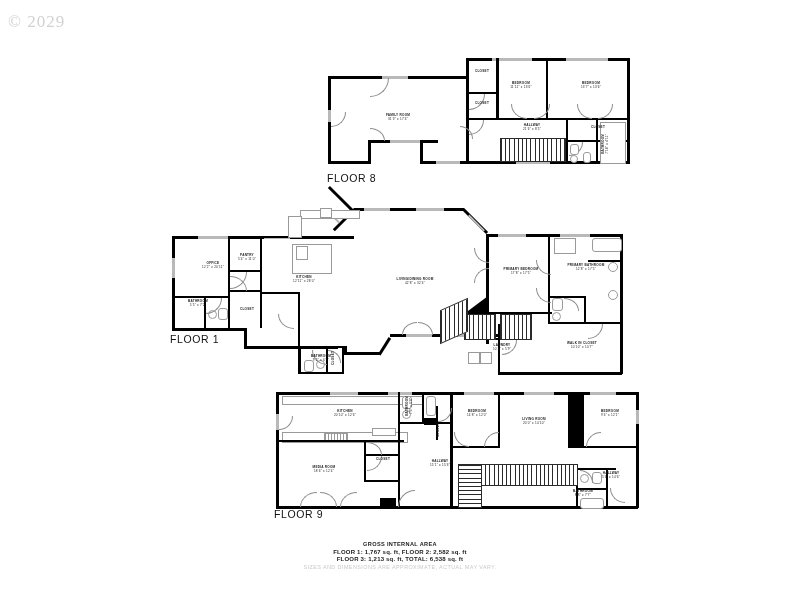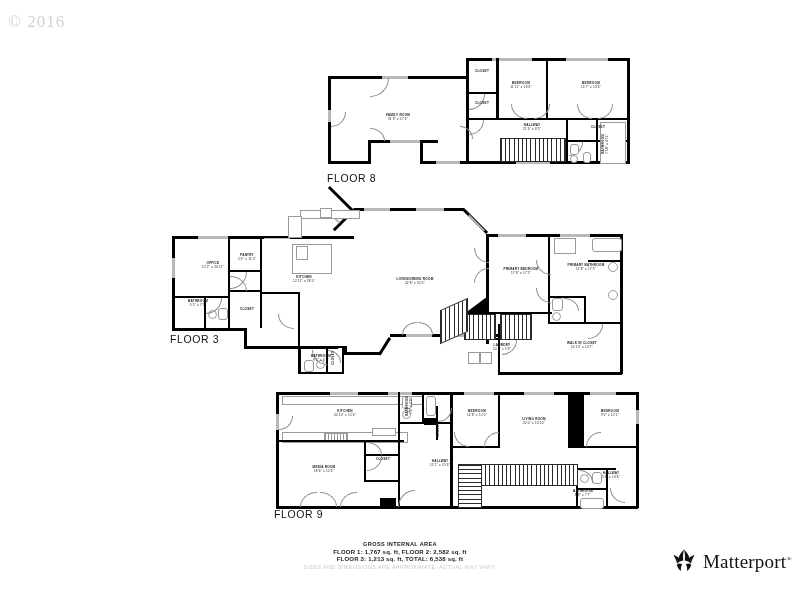--- a/index.html
+++ b/index.html
@@ -46,21 +46,21 @@
   
   .mp{position:absolute;left:672px;top:548px;display:flex;align-items:center;gap:7px;}
   .mp .word{font-family:"Liberation Serif","DejaVu Serif",serif;font-size:19px;color:#111;letter-spacing:.2px;}
   .mp .word sup{font-size:7px;vertical-align:super;}
 </style>
 </head>
 <body>
 
 <div id="plan">
 
-  <div class="wm">© 2016</div>
+  <div class="wm">© 2029</div>
 
   <div class="floor" id="f3" style="left:320px;top:52px;width:310px;height:120px;">
 
     <div class="w" style="left:8px;top:24px;width:140px;height:2.6px;"></div>
     <div class="w" style="left:8px;top:24px;width:2.6px;height:36px;"></div>
     <div class="w" style="left:8px;top:68px;width:2.6px;height:44px;"></div>
     <div class="wl" style="left:8px;top:58px;width:2.6px;height:12px;"></div>
     <div class="w" style="left:8px;top:109px;width:42px;height:2.6px;"></div>
     <div class="w" style="left:48px;top:88px;width:2.6px;height:24px;"></div>
     <div class="w" style="left:48px;top:88px;width:22px;height:2.6px;"></div>
@@ -292,21 +292,21 @@
     </div>
     <div class="lbl" style="left:306px;top:144px;width:56px;">
       <span class="nm">LAUNDRY</span>
       <span class="dm">10'4" x 5'9"</span>
     </div>
     <div class="lbl" style="left:378px;top:142px;width:72px;">
       <span class="nm">WALK IN CLOSET</span>
       <span class="dm">10'10" x 10'7"</span>
     </div>
   </div>
-  <div class="flbl" style="left:170px;top:333px;">FLOOR 3</div>
+  <div class="flbl" style="left:170px;top:333px;">FLOOR 1</div>
 
   <div class="floor" id="f1" style="left:272px;top:388px;width:350px;height:125px;">
 
     <div class="w" style="left:4px;top:4px;width:176px;height:2.6px;"></div>
     <div class="w" style="left:4px;top:4px;width:2.6px;height:44px;"></div>
     <div class="w" style="left:4px;top:46px;width:2.6px;height:74px;"></div>
     <div class="wl" style="left:4px;top:26px;width:2.6px;height:16px;"></div>
     <div class="w" style="left:4px;top:118px;width:176px;height:2.6px;"></div>
     <div class="w" style="left:178px;top:4px;width:2.6px;height:116px;"></div>
     <div class="wl" style="left:58px;top:4px;width:28px;height:2.6px;"></div>
@@ -420,25 +420,14 @@
   </div>
   <div class="flbl" style="left:274px;top:508px;">FLOOR 9</div>
 
   <div class="footer">
     <div class="t1">GROSS INTERNAL AREA</div>
     <div class="t2">FLOOR 1: 1,767 sq. ft, FLOOR 2: 2,582 sq. ft</div>
     <div class="t3">FLOOR 3: 1,213 sq. ft, TOTAL:  6,538 sq. ft</div>
     <div class="t4">SIZES AND DIMENSIONS ARE APPROXIMATE, ACTUAL MAY VARY.</div>
   </div>
 
-  <div class="mp">
-    <span>
-      <svg width="24" height="24" viewBox="0 0 64 64" aria-hidden="true">
-        <path fill="#111" d="M32 4 C24 12 20 18 18 26 C14 22 10 20 4 19 C9 27 12 33 13 41 C18 37 23 34 30 33 C29 25 29 15 32 4 Z"></path>
-        <path fill="#111" d="M60 19 C54 20 50 22 46 26 C44 18 40 12 32 4 C35 15 35 25 34 33 C41 34 46 37 51 41 C52 33 55 27 60 19 Z"></path>
-        <path fill="#111" d="M13 44 C14 52 18 57 24 61 C23 54 24 48 27 43 C22 41 17 40 13 44 Z"></path>
-        <path fill="#111" d="M51 44 C47 40 42 41 37 43 C40 48 41 54 40 61 C46 57 50 52 51 44 Z"></path>
-      </svg>
-    </span>
-    <span class="word"><span>Matterport</span><sup>®</sup></span>
-  </div>
 
 </div>
 
 </body></html>

